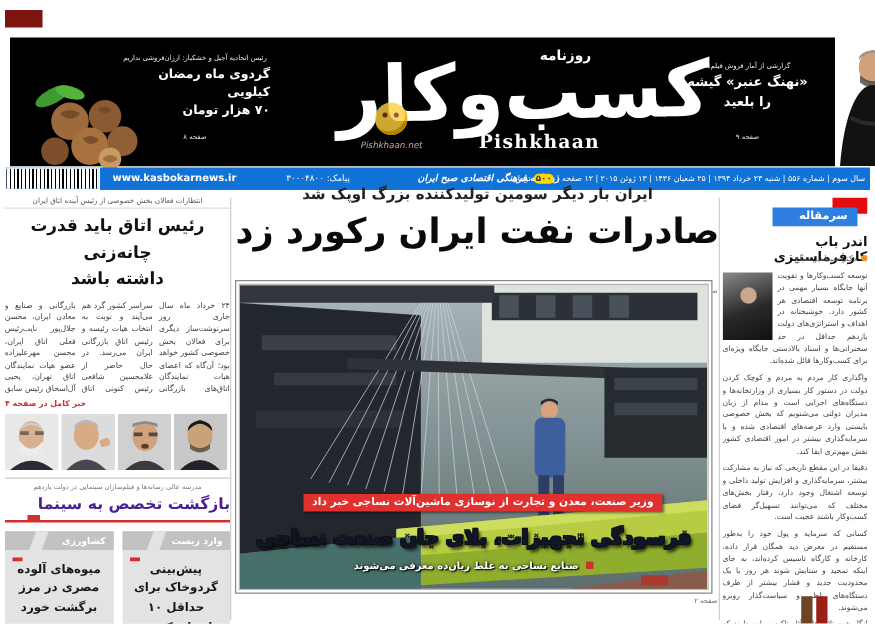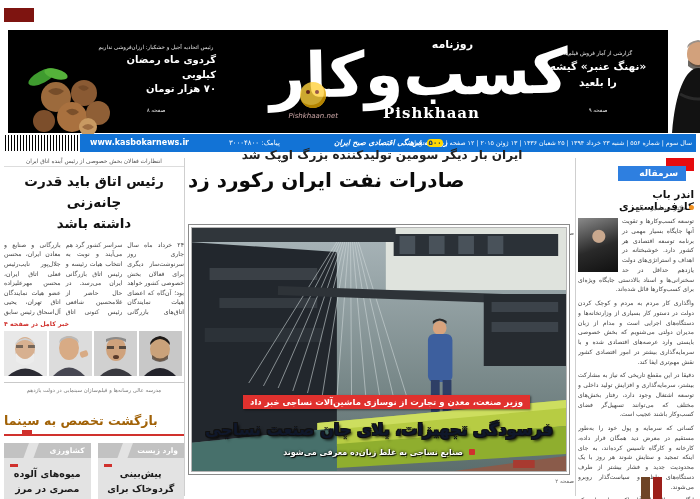--- a/index.html
+++ b/index.html
@@ -55,37 +55,37 @@
              padding-bottom:2px;}
   .ch-headline{font-size:13.5px;font-weight:bold;color:#111;text-align:center;
                line-height:1.55;margin-top:4px;}
   .ch-body{margin-top:6px;height:78px;overflow:hidden;columns:3;column-gap:5px;
            font-size:6.2px;color:#444;text-align:justify;line-height:1.55;}
   .ch-more{font-size:6.3px;color:#d0312d;font-weight:bold;text-align:left;margin-top:2px;}
   .portraits{display:flex;flex-direction:row-reverse;gap:2px;margin-top:4px;}
   .portrait{width:43px;height:45px;overflow:hidden;}
   .sec-rule{height:1px;background:#c9c9c9;margin-top:6px;}
   .cin-kicker{font-size:5.4px;color:#777;text-align:center;margin-top:4px;}
-  .cin-headline{font-size:12.5px;font-weight:bold;color:#a16207;text-align:left;margin-top:20px;}
+  .cin-headline{font-size:12.5px;font-weight:bold;color:#4c1d95;text-align:right;margin-top:2px;}
   .red-rule{position:relative;height:2px;background:#d0312d;margin-top:6px;}
   .red-rule:after{content:"";position:absolute;left:18px;top:-4px;width:10px;height:5px;background:#d0312d;}
   .briefs{display:flex;gap:7px;margin-top:7px;}
   .brief{flex:1;background:#e3e3e3;height:92px;}
   .brief-head{height:15px;background:#c2c2c2;color:#fff;font-size:7.5px;font-weight:bold;
               line-height:15px;padding:0 6px;position:relative;overflow:hidden;}
   .brief-head:after{content:"";position:absolute;left:22px;top:-4px;width:10px;height:24px;
               background:#e3e3e3;transform:skewX(-20deg);}
   .brief-mark{position:absolute;left:6px;top:6px;width:8px;height:3px;background:#d0312d;}
   .brief-title{font-size:9.5px;font-weight:bold;color:#1a1a1a;text-align:center;
                line-height:1.65;padding:8px 6px 0 6px;}
 
   
   .center-col{left:188px;top:148px;width:388px;}
   .main-kicker{font-size:12px;font-weight:bold;color:#222;text-align:center;}
-  .main-headline{font-size:20px;font-weight:bold;color:#0a0a0a;text-align:left;
+  .main-headline{font-size:28px;font-weight:bold;color:#0a0a0a;text-align:center;
                  margin-top:6px;letter-spacing:-.5px;}
   .page-ref-top{position:absolute;right:2px;top:82px;font-size:5.5px;color:#666;}
   .photo-frame{position:absolute;left:0;top:76px;width:382px;height:251px;
                border:1px solid #8a8a8a;background:#fff;padding:2px;box-sizing:border-box;}
   .photo-inner{position:relative;width:100%;height:100%;overflow:hidden;border:1px solid #b5b5b5;box-sizing:border-box;padding-left:36px;}
   .photo-inner svg{display:block;}
   .ph-kicker{position:absolute;right:36px;bottom:62px;background:#e0312e;color:#fff;
              font-size:8.5px;font-weight:bold;padding:2px 7px;
              box-shadow:1px 1px 2px rgba(0,0,0,.5);}
   .ph-title{position:absolute;right:0;left:0;bottom:32px;text-align:center;color:#0f172a;

